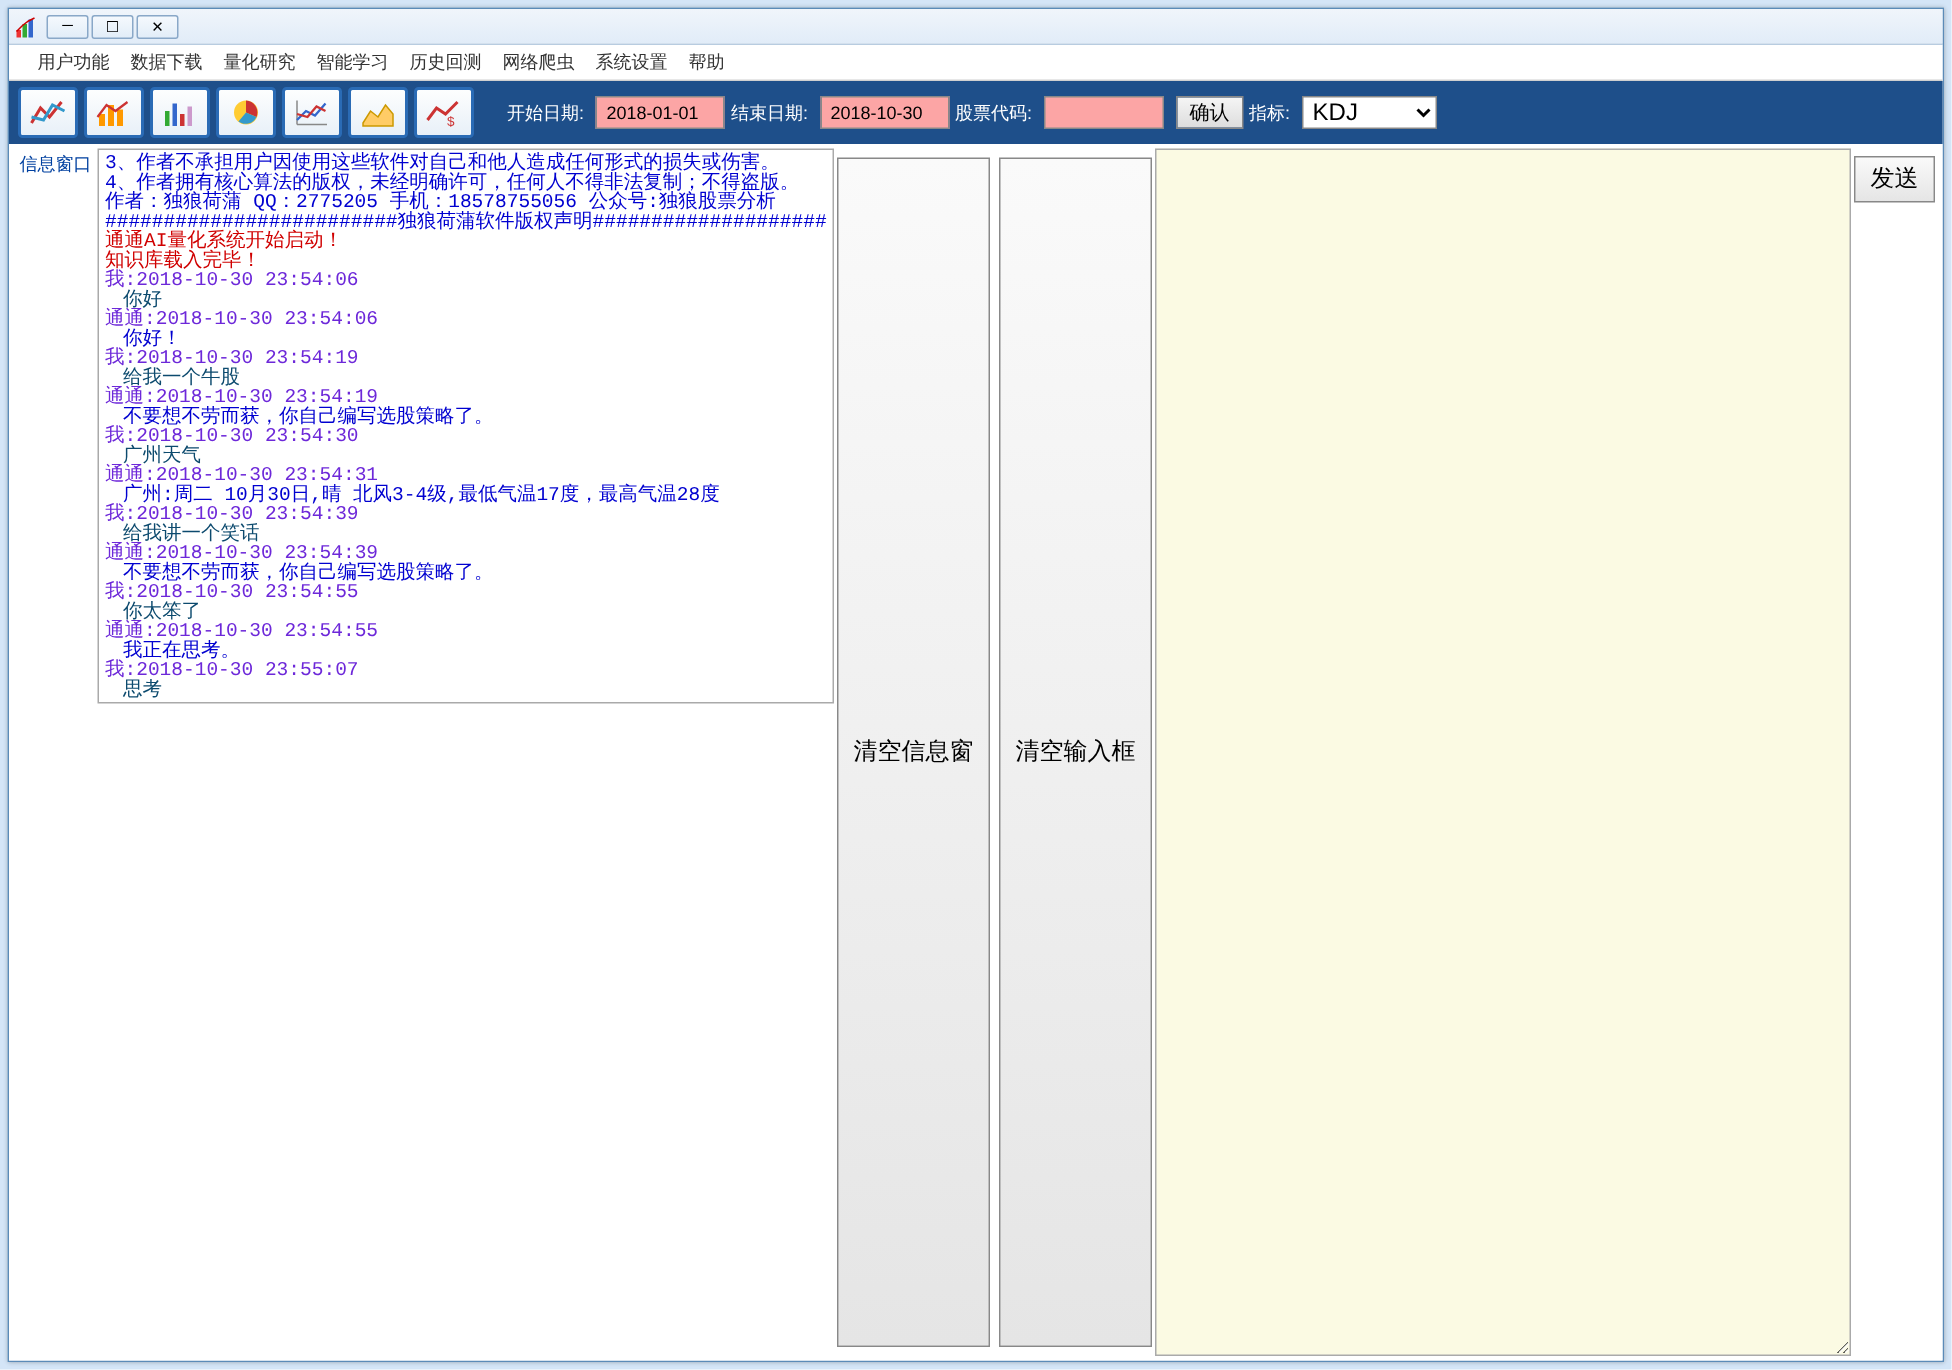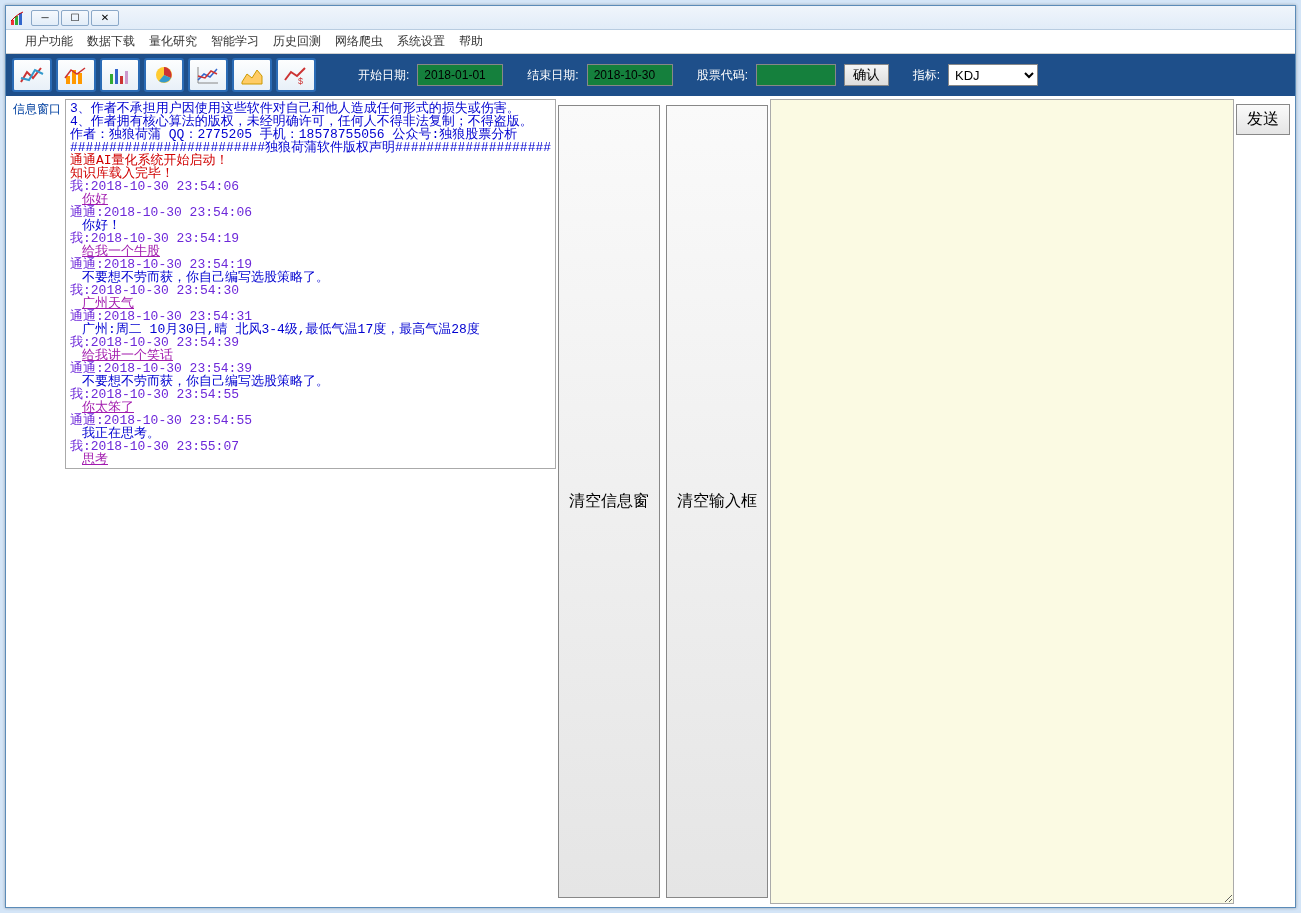--- a/index.html
+++ b/index.html
@@ -9,34 +9,34 @@
 .titlebar .app-icon { width: 16px; height: 16px; margin-right: 5px; display: inline-flex; align-items: center; justify-content: center; }
 .titlebar .title-text { color: #333; flex: 1; }
 .titlebar .win-controls { display: flex; gap: 2px; }
 .titlebar .win-btn { width: 28px; height: 16px; border: 1px solid #8aa8c8; border-radius: 2px; background: linear-gradient(#f5f9fd,#e2edf8); display: flex; align-items: center; justify-content: center; font-size: 10px; cursor: pointer; }
 .menubar { height: 24px; display: flex; align-items: center; padding: 0 19px; gap: 14px; border-bottom: 1px solid #d0d0d0; background: #fff; }
 .menubar .menu-item { color: #333; cursor: pointer; }
 .toolbar { height: 42px; background: #1e4f8a; display: flex; align-items: center; padding: 4px 6px; gap: 4px; }
 .tool-icon-btn { width: 40px; height: 34px; background: linear-gradient(#fdfefe,#e8f0f8); border: 2px solid #2a6bb5; border-radius: 3px; display: flex; align-items: center; justify-content: center; cursor: pointer; }
 .tool-icon-btn svg { width: 26px; height: 22px; }
 .toolbar .spacer { width: 14px; }
-.toolbar label { color: #fff; margin-left: 20px; margin-right: 4px; }
-.toolbar input[type="text"] { height: 22px; border: 1px solid #888; padding: 0 6px; background: #15803d; font-size: 12px; }
+.toolbar label { color: #fff; margin-left: 0; margin-right: 4px; }
+.toolbar input[type="text"] { height: 22px; border: 1px solid #888; padding: 0 6px; background: #fca5a5; font-size: 12px; }
 .toolbar .confirm-btn { height: 22px; padding: 0 8px; background: linear-gradient(#f5f5f5,#ddd); border: 1px solid #888; cursor: pointer; margin-left: 4px; }
-.toolbar select { height: 22px; width: 90px; border: 1px solid #888; background: #fff; padding: 0 2px; font-size: 13px; }
+.toolbar select { height: 22px; width: 90px; border: 1px solid #888; background: #fff; padding: 0 2px; font-size: 16px; }
 .tabs { height: 24px; display: flex; align-items: flex-end; padding-left: 2px; background: #f0f0f0; border-bottom: 1px solid #aaa; position: relative; }
 .tab { border: 1px solid #aaa; border-bottom: none; padding: 3px 8px; background: #f8f8f8; margin-right: 0; cursor: pointer; position: relative; }
 .tab.active { background: #fff; z-index: 2; border-bottom: 1px solid #fff; margin-bottom: -1px; }
 .panel-outer { flex: 1; display: flex; flex-direction: row; padding: 3px; background: #fff; min-height: 0; }
 .panel-title { color: #0040a0; padding: 2px 4px; }
 .console { border: 1px solid #aaa; height: 370px; overflow-y: scroll; font-family: SimSun, "Courier New", monospace; font-size: 13px; line-height: 1.0; padding: 2px 4px; white-space: pre-wrap; background: #fff; }
 .console .l-blue { color: #0000d0; }
 .console .l-red { color: #d00000; }
 .console .l-green { color: #6d28d9; }
-.console .l-black { color: #a21caf; text-decoration: underline; }
+.console .l-black { color: #0c4a6e; }
 .console .indent { margin-left: 12px; }
 .btnrow { display: flex; gap: 6px; padding: 6px 2px; }
 .std-btn { padding: 4px 10px; border: 1px solid #888; background: linear-gradient(#fafafa,#e5e5e5); cursor: pointer; font-size: 16px; }
 .inputarea { flex: 1; border: 1px solid #aaa; background: #fbfae3; }
 .sendrow { padding: 5px 2px; }
 </style>
 </head>
 <body>
 
 <div class="window">

